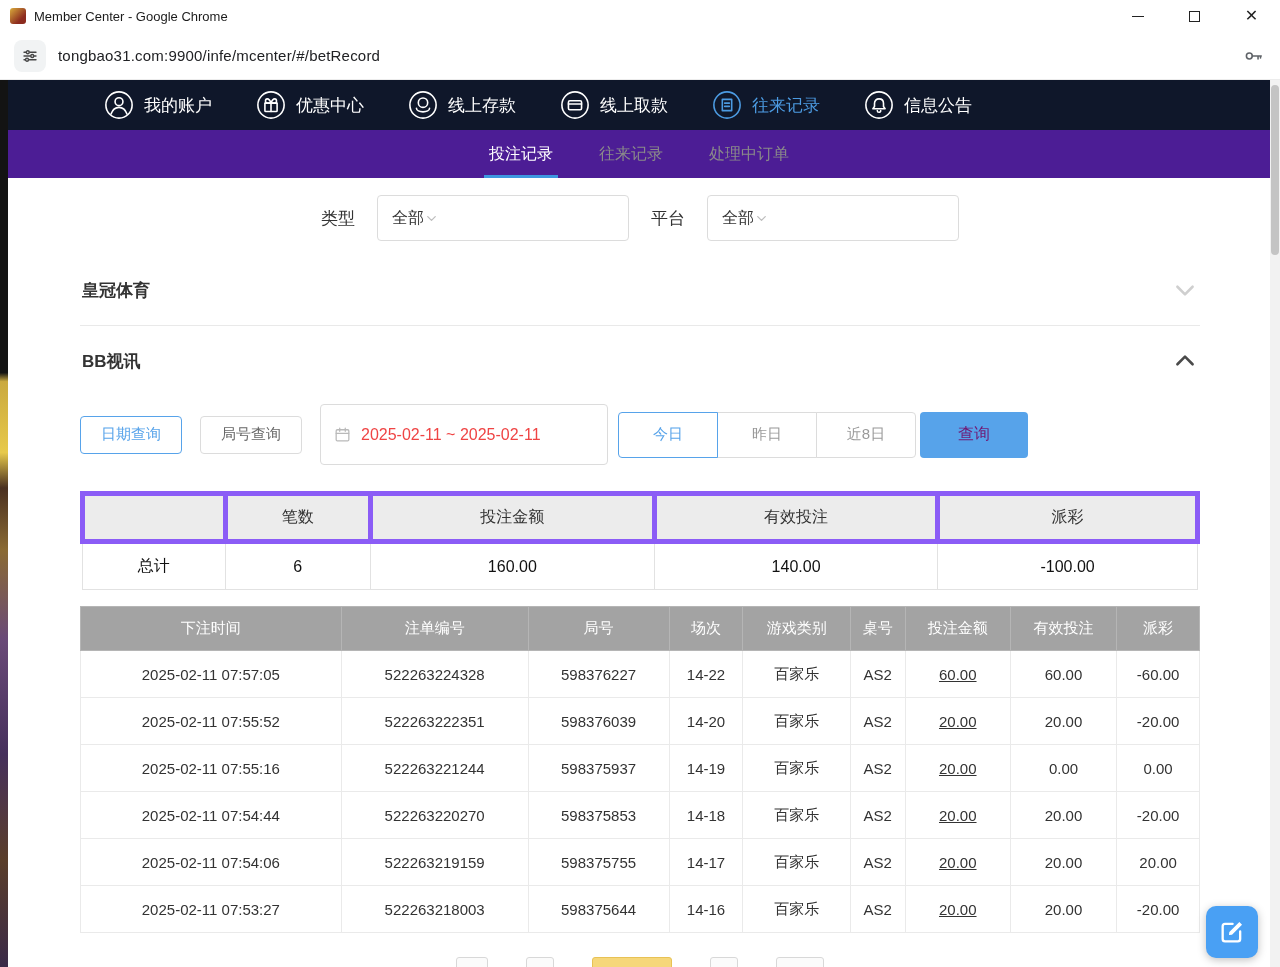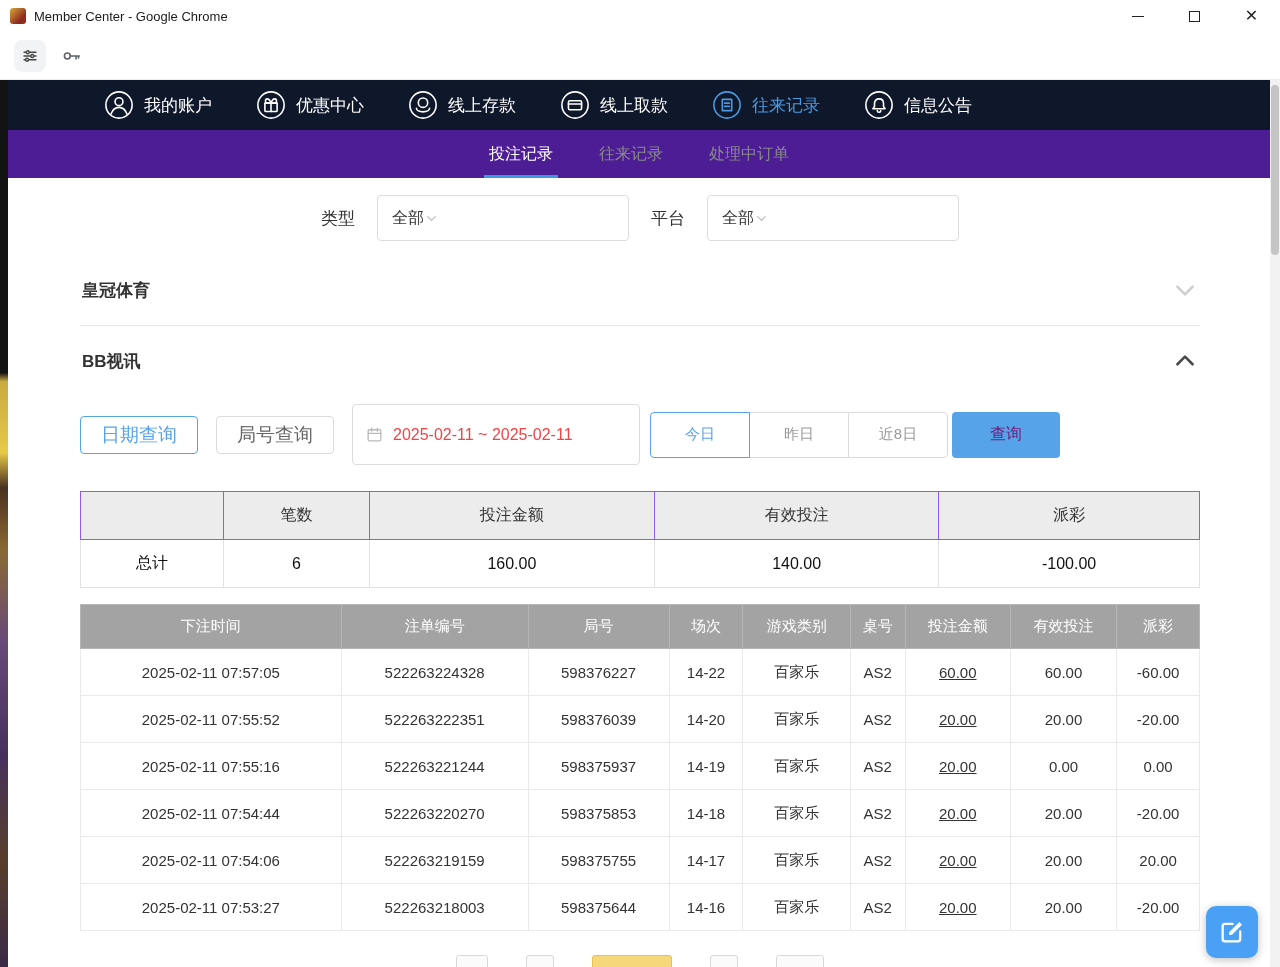--- a/index.html
+++ b/index.html
@@ -42,35 +42,35 @@
   .filter-label{font-size:17px;color:#333}
   .select{width:252px;height:46px;border:1px solid #dcdcdc;border-radius:4px;display:flex;align-items:center;justify-content:flex-start;padding:0 14px;font-size:16px;color:#333;cursor:pointer;background:#fff}
   .select svg{width:15px;height:15px;stroke:#bdbdbd;fill:none;stroke-width:2;stroke-linecap:round;stroke-linejoin:round}
   .section-head{display:flex;justify-content:space-between;align-items:center;padding:22px 2px}
   .section-head.bordered{border-bottom:1px solid #e9e9e9}
   .section-title{font-size:17px;font-weight:bold;color:#333}
   .chev{width:26px;height:26px;fill:none;stroke-width:2.4;stroke-linecap:round;stroke-linejoin:round;cursor:pointer}
   .chev.light{stroke:#cfcfcf}
   .chev.dark{stroke:#4a4a4a}
   .query-row{display:flex;align-items:center;margin:8px 0 26px}
-  .btn{border-radius:4px;display:flex;align-items:center;justify-content:center;cursor:pointer;font-size:19px}
+  .btn{border-radius:4px;display:flex;align-items:center;justify-content:center;cursor:pointer;font-size:15px}
   .btn-blue-outline{height:38px;padding:0 20px;border:1px solid #57a3ea;color:#57a3ea;margin-right:18px;background:#fff}
   .btn-gray-outline{height:38px;padding:0 20px;border:1px solid #dcdcdc;color:#666;margin-right:18px;background:#fff}
   .date-input{width:288px;height:61px;border:1px solid #dcdcdc;border-radius:4px;display:flex;align-items:center;padding:0 12px;gap:9px;font-size:16px;color:#ef4444;cursor:pointer;margin-right:10px;background:#fff}
   .date-input svg{width:19px;height:19px;stroke:#b9b9b9;fill:none;stroke-width:1.6;stroke-linecap:round}
   .seg-group{display:flex;margin-right:4px}
   .seg{width:100px;height:46px;border:1px solid #dcdcdc;display:flex;align-items:center;justify-content:center;font-size:15px;color:#9a9a9a;background:#fff;cursor:pointer;margin-left:-1px}
   .seg:first-child{border-radius:4px 0 0 4px;margin-left:0}
   .seg:last-child{border-radius:0 4px 4px 0}
   .seg.active{color:#57a3ea;border-color:#57a3ea;z-index:1;position:relative}
   .btn-primary{width:108px;height:46px;background:#57a3ea;color:#701a75;font-size:16px}
   
   table{width:100%;border-collapse:collapse;table-layout:fixed}
   .summary{margin-bottom:16px}
-  .summary th{background:#ececec;height:48px;font-size:16px;font-weight:normal;color:#333;border:1px solid #8b5cf6}
+  .summary th{background:#ececec;height:48px;font-size:16px;font-weight:normal;color:#333;border:5px solid #8b5cf6}
   .summary td{height:48px;text-align:center;font-size:16px;color:#111;border:1px solid #e2e2e2}
   .datatable thead th{background:#a3a3a3;color:#fff;height:44px;font-size:15px;font-weight:normal;border:1px solid #b5b5b5}
   .datatable td{height:47px;text-align:center;font-size:15px;color:#333;border:1px solid #eaeaea;background:#fff}
   .link{color:#57a3ea;text-decoration:underline;cursor:pointer}
   .neg{color:#e64c4c}
   .pagination{display:flex;justify-content:center;align-items:flex-start;gap:38px;margin-top:24px}
   .page-box{height:30px;border:1px solid #d8d8d8;border-radius:3px;background:#fbfbfb;cursor:pointer}
   .pb-1{width:32px}.pb-2{width:28px}
   .pb-3{width:80px;background:#f6d77a;border-color:#e8c255}
   .pb-4{width:48px}
@@ -99,20 +99,21 @@
 
 <div class="addressbar">
   <span class="siteinfo">
     <svg viewBox="0 0 24 24">
         <path d="M4 7h16M4 12h16M4 17h16"></path>
         <circle cx="9" cy="7" r="2" fill="#f1f3f4"></circle>
         <circle cx="15" cy="12" r="2" fill="#f1f3f4"></circle>
         <circle cx="8" cy="17" r="2" fill="#f1f3f4"></circle>
       </svg>
   </span>
+  <span class="url">tongbao31.com:9900/infe/mcenter/#/betRecord</span>
   <span class="key-btn">
     <svg viewBox="0 0 24 24">
         <circle cx="8" cy="12" r="3.2"></circle>
         <path d="M11.2 12H21M17.5 12v3.2M20.2 12v2.2"></path>
       </svg>
   </span>
 </div>
 
 <div class="page">
   <div class="left-strip"></div>

